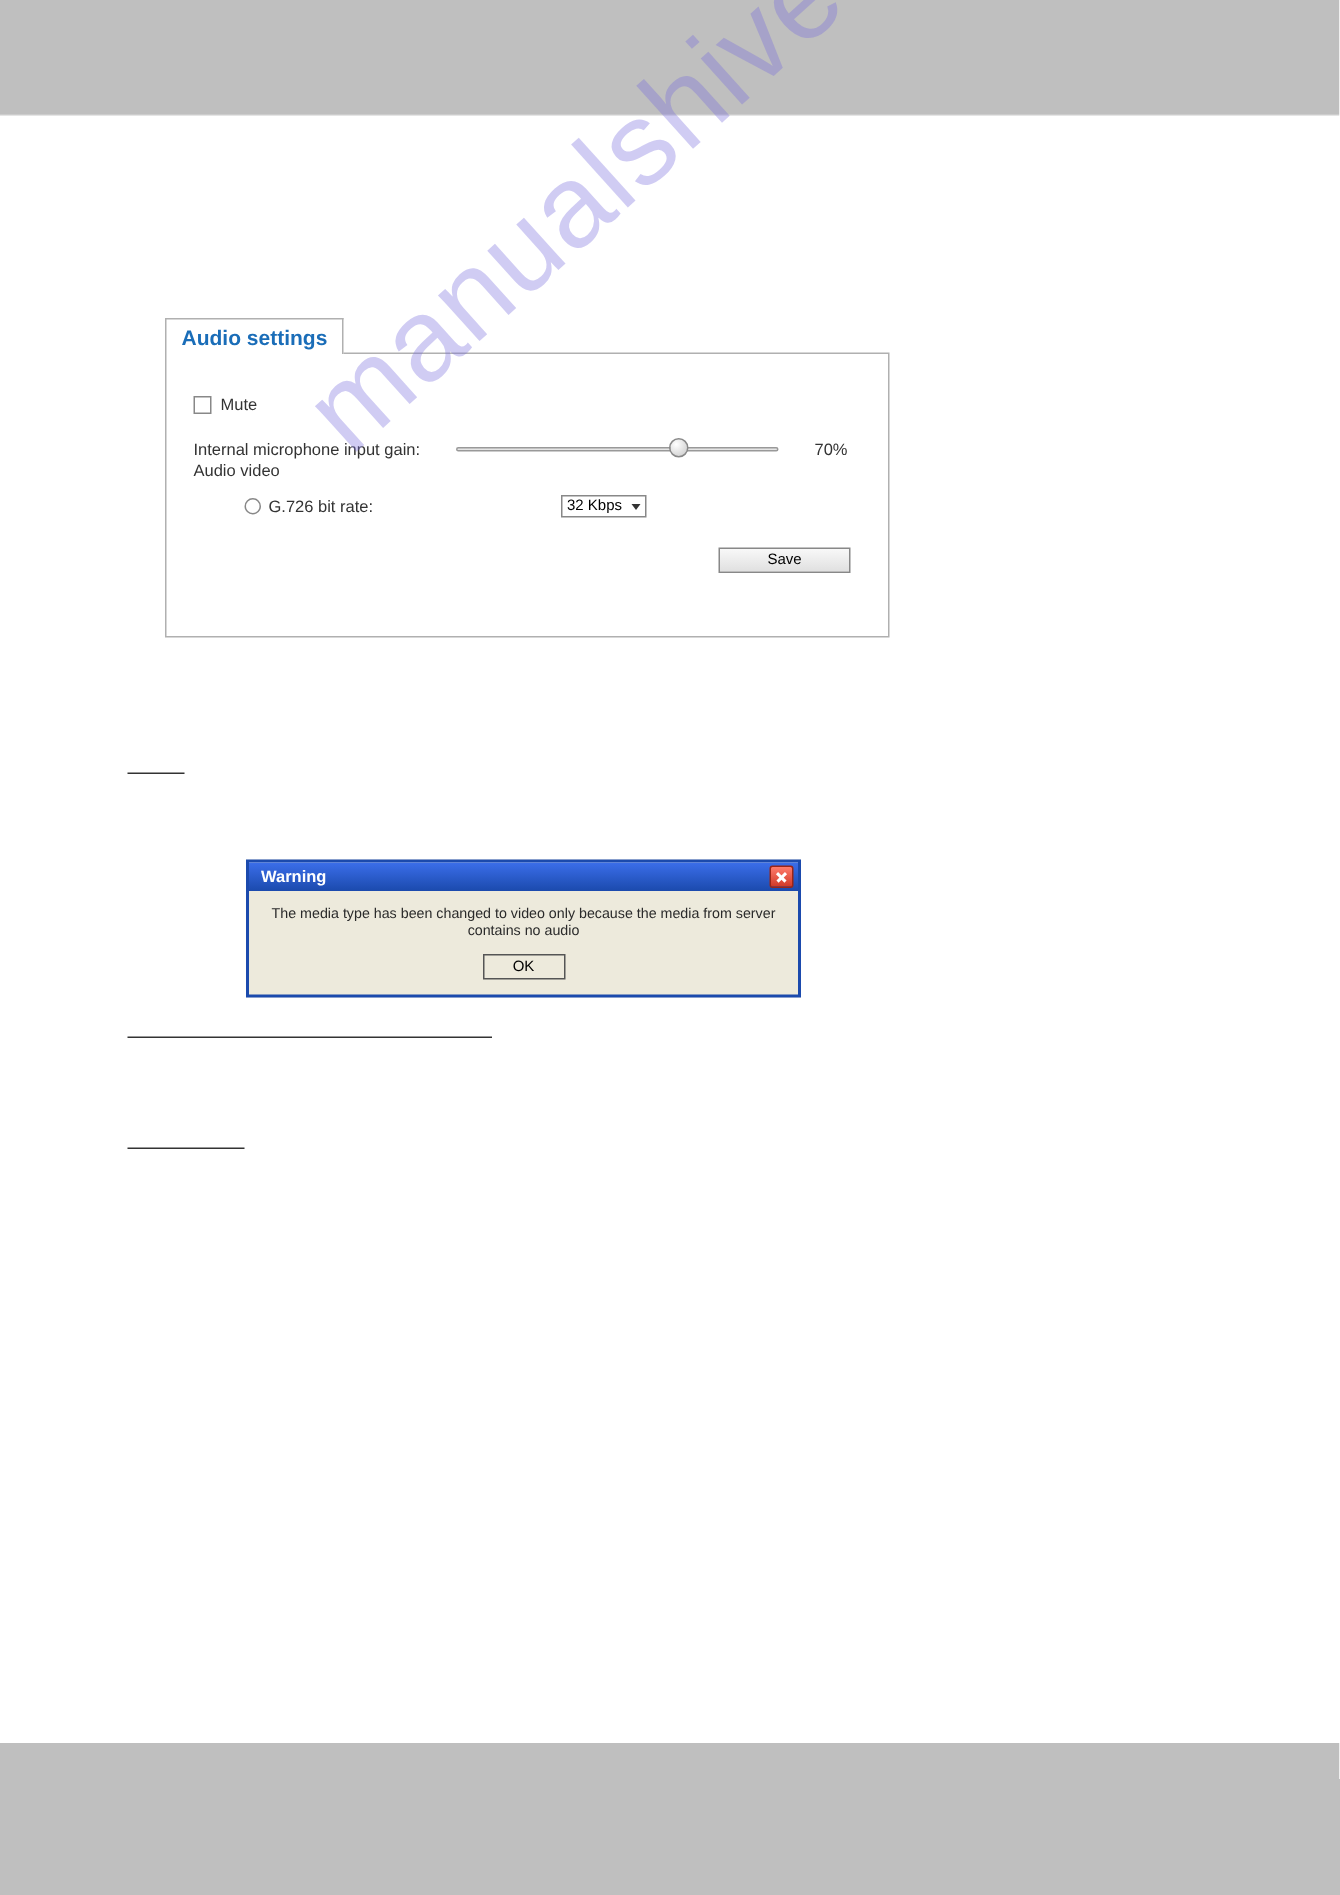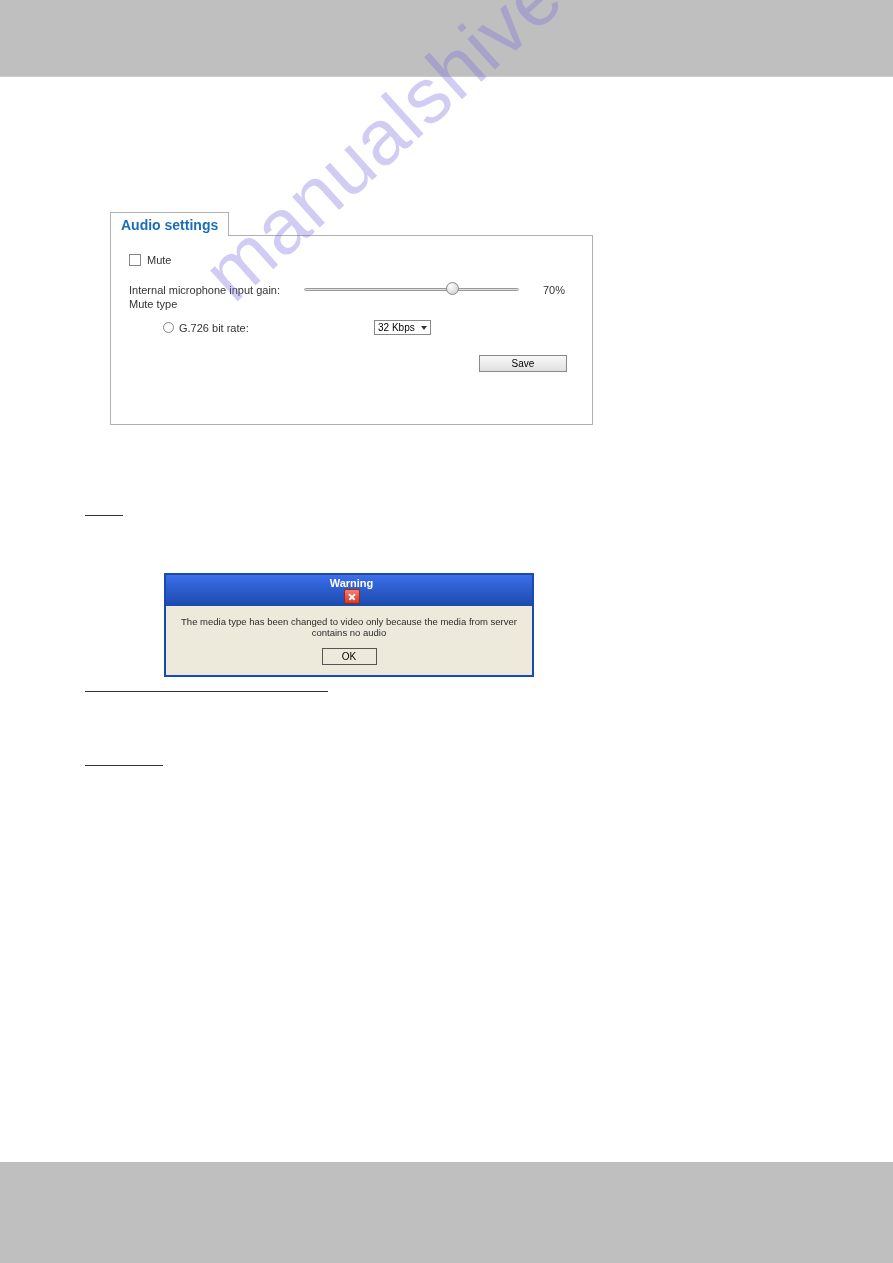--- a/index.html
+++ b/index.html
@@ -38,21 +38,21 @@
       padding: 4px 10px 3px 10px;
       font-size: 14px;
       font-weight: bold;
       color: #1a6db8;
       background: #ffffff;
     }
     .panel-body {
       border: 1px solid #b0b0b0;
       border-top: 1px solid #b0b0b0;
       background: #ffffff;
-      padding: 18px 15px 26px 18px;
+      padding: 28px 15px 26px 18px;
       margin-top: -1px;
       min-height: 190px;
     }
     .mute-row {
       display: flex;
       align-items: center;
       gap: 6px;
       margin-bottom: 16px;
     }
     .checkbox {
@@ -206,21 +206,20 @@
       width: 370px;
       border: 2px solid #1b4aad;
       background: #edeadc;
     }
     .dialog-title {
       background: linear-gradient(to bottom, #3b6eea, #1b4aad);
       padding: 2px 3px 2px 8px;
       display: flex;
       align-items: center;
       justify-content: space-between;
-      flex-direction: column;
     }
     .dialog-title-text {
       font-size: 11px;
       font-weight: bold;
       color: #fff;
     }
     .close-btn {
       width: 16px;
       height: 15px;
       background: linear-gradient(to bottom, #ff7b6b, #d13a28);
@@ -283,21 +282,21 @@
         <span class="label">Mute</span>
       </div>
       <div class="gain-row">
         <span class="gain-label">Internal microphone input gain:</span>
         <div class="slider">
           <div class="slider-track"></div>
           <div class="slider-thumb"></div>
         </div>
         <span class="gain-value">70%</span>
       </div>
-      <div class="audio-type-label">Mute type</div>
+      <div class="audio-type-label">Audio video</div>
       <div class="radio-row">
         <span class="radio"></span>
         <span class="radio-label">G.726 bit rate:</span>
         <span class="select">32 Kbps</span>
       </div>
       <div class="save-btn">Save</div>
     </div>
   </div>
 
   <div class="underline-short" style="top:438px;"></div>

